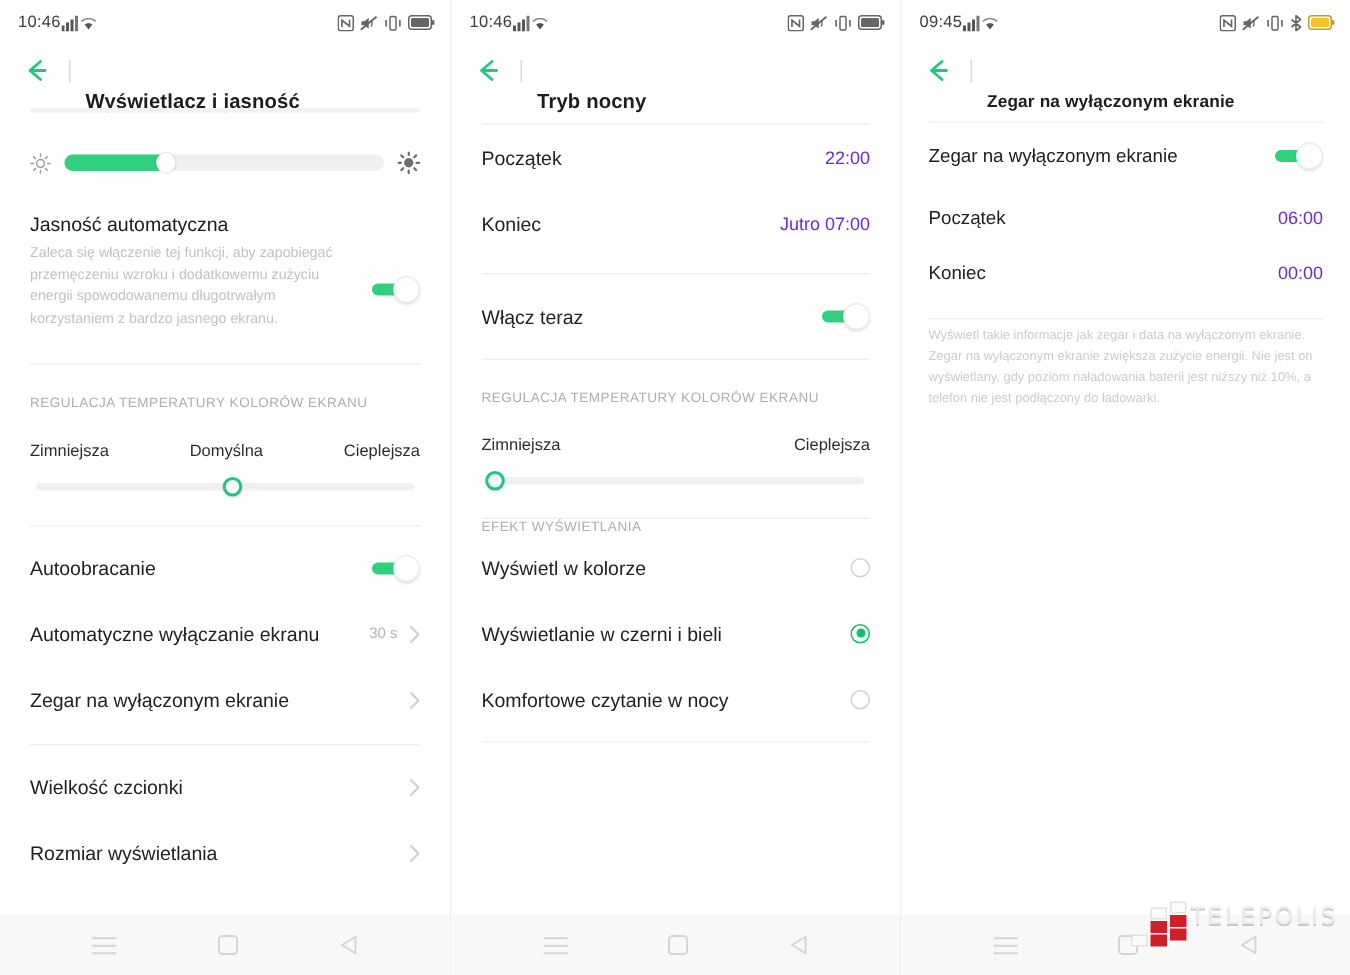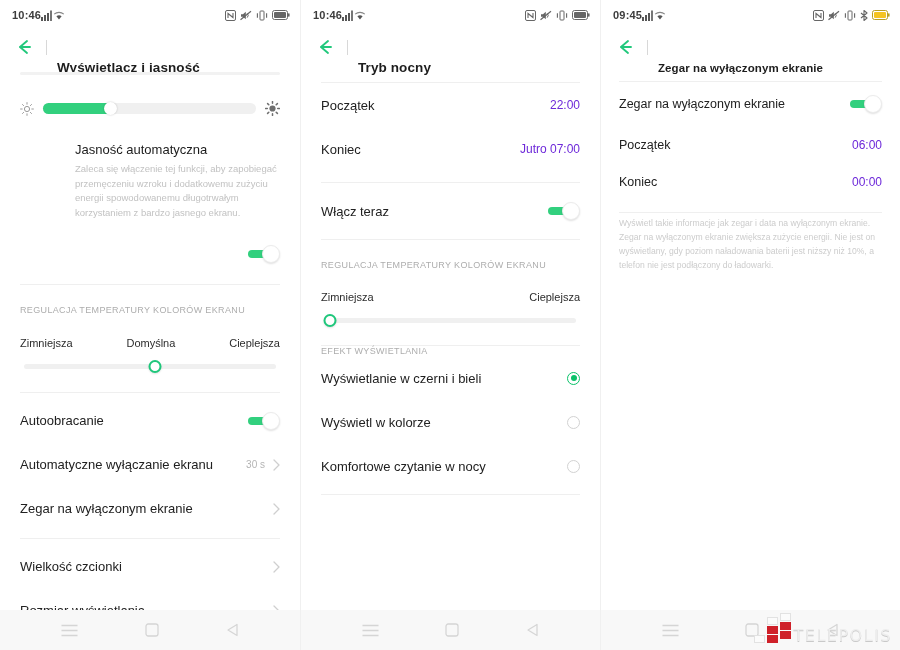--- a/index.html
+++ b/index.html
@@ -28,21 +28,21 @@
 
   
   .statusbar {
     height: 30px;
     display: flex;
     align-items: center;
     justify-content: space-between;
     padding: 0 10px 0 12px;
     flex: 0 0 auto;
   }
-  .sb-left { display: flex; align-items: center; gap: 0; font-weight: bold; }
+  .sb-left { display: flex; align-items: center; gap: 0; }
   .sb-time {
     font-size: 11px;
     color: #3c3c3c;
     letter-spacing: .2px;
   }
   .sb-right { display: flex; align-items: center; gap: 4px; }
   .ic { display: block; }
 
   
   .appbar {
@@ -180,23 +180,22 @@
     margin-bottom: 5px;
   }
   .block-desc {
     font-size: 9.5px;
     color: #c2c2c2;
     line-height: 1.55;
     max-width: 205px;
   }
   .block-flex {
     display: flex;
-    align-items: flex-end;
+    align-items: center;
     justify-content: space-between;
-    flex-direction: column;
   }
   .block-flex .toggle { margin-top: 24px; }
 
   
   .temp-labels {
     display: flex;
     justify-content: space-between;
     font-size: 11px;
     color: #2c2c2c;
   }
@@ -259,23 +258,23 @@
     justify-content: space-around;
     flex: 0 0 auto;
     padding: 0 28px;
   }
   .navbtn { cursor: pointer; opacity: .85; }
 
   
   .watermark {
     position: absolute;
     right: 8px;
-    bottom: 5px;
-    display: flex;
-    align-items: flex-end;
+    bottom: 17px;
+    display: flex;
+    align-items: flex-start;
     gap: 2px;
     z-index: 5;
   }
   .wm-mark { position: relative; width: 38px; height: 32px; }
   .wm-sq { position: absolute; width: 11px; height: 8px; }
   .wm-sq.red { background: #cf2029; }
   .wm-sq.white { background: #fbfbfb; border: 1px solid #e2e2e2; }
   .wm-text {
     font-size: 16px;
     letter-spacing: 1.5px;
@@ -525,27 +524,27 @@
       </div>
       <div class="temp-track" style="margin-top:15px">
         <div class="temp-knob" style="left:2%"></div>
       </div>
 
 
       <div class="divider" style="margin-top:22px"></div>
 
       <div class="section-title" style="">EFEKT WYŚWIETLANIA</div>
 
+      <div class="row" style="min-height:44px">
+        <span class="row-label big">Wyświetl w kolorze</span>
+        <div class="radio"></div>
+      </div>
       <div class="row">
         <span class="row-label big">Wyświetlanie w czerni i bieli</span>
         <div class="radio on"></div>
-      </div>
-      <div class="row" style="min-height:44px">
-        <span class="row-label big">Wyświetl w kolorze</span>
-        <div class="radio"></div>
       </div>
       <div class="row">
         <span class="row-label big">Komfortowe czytanie w nocy</span>
         <div class="radio"></div>
       </div>
 
       <div class="divider" style="margin-top:6px"></div>
     </div>
 
     <div class="navbar">

